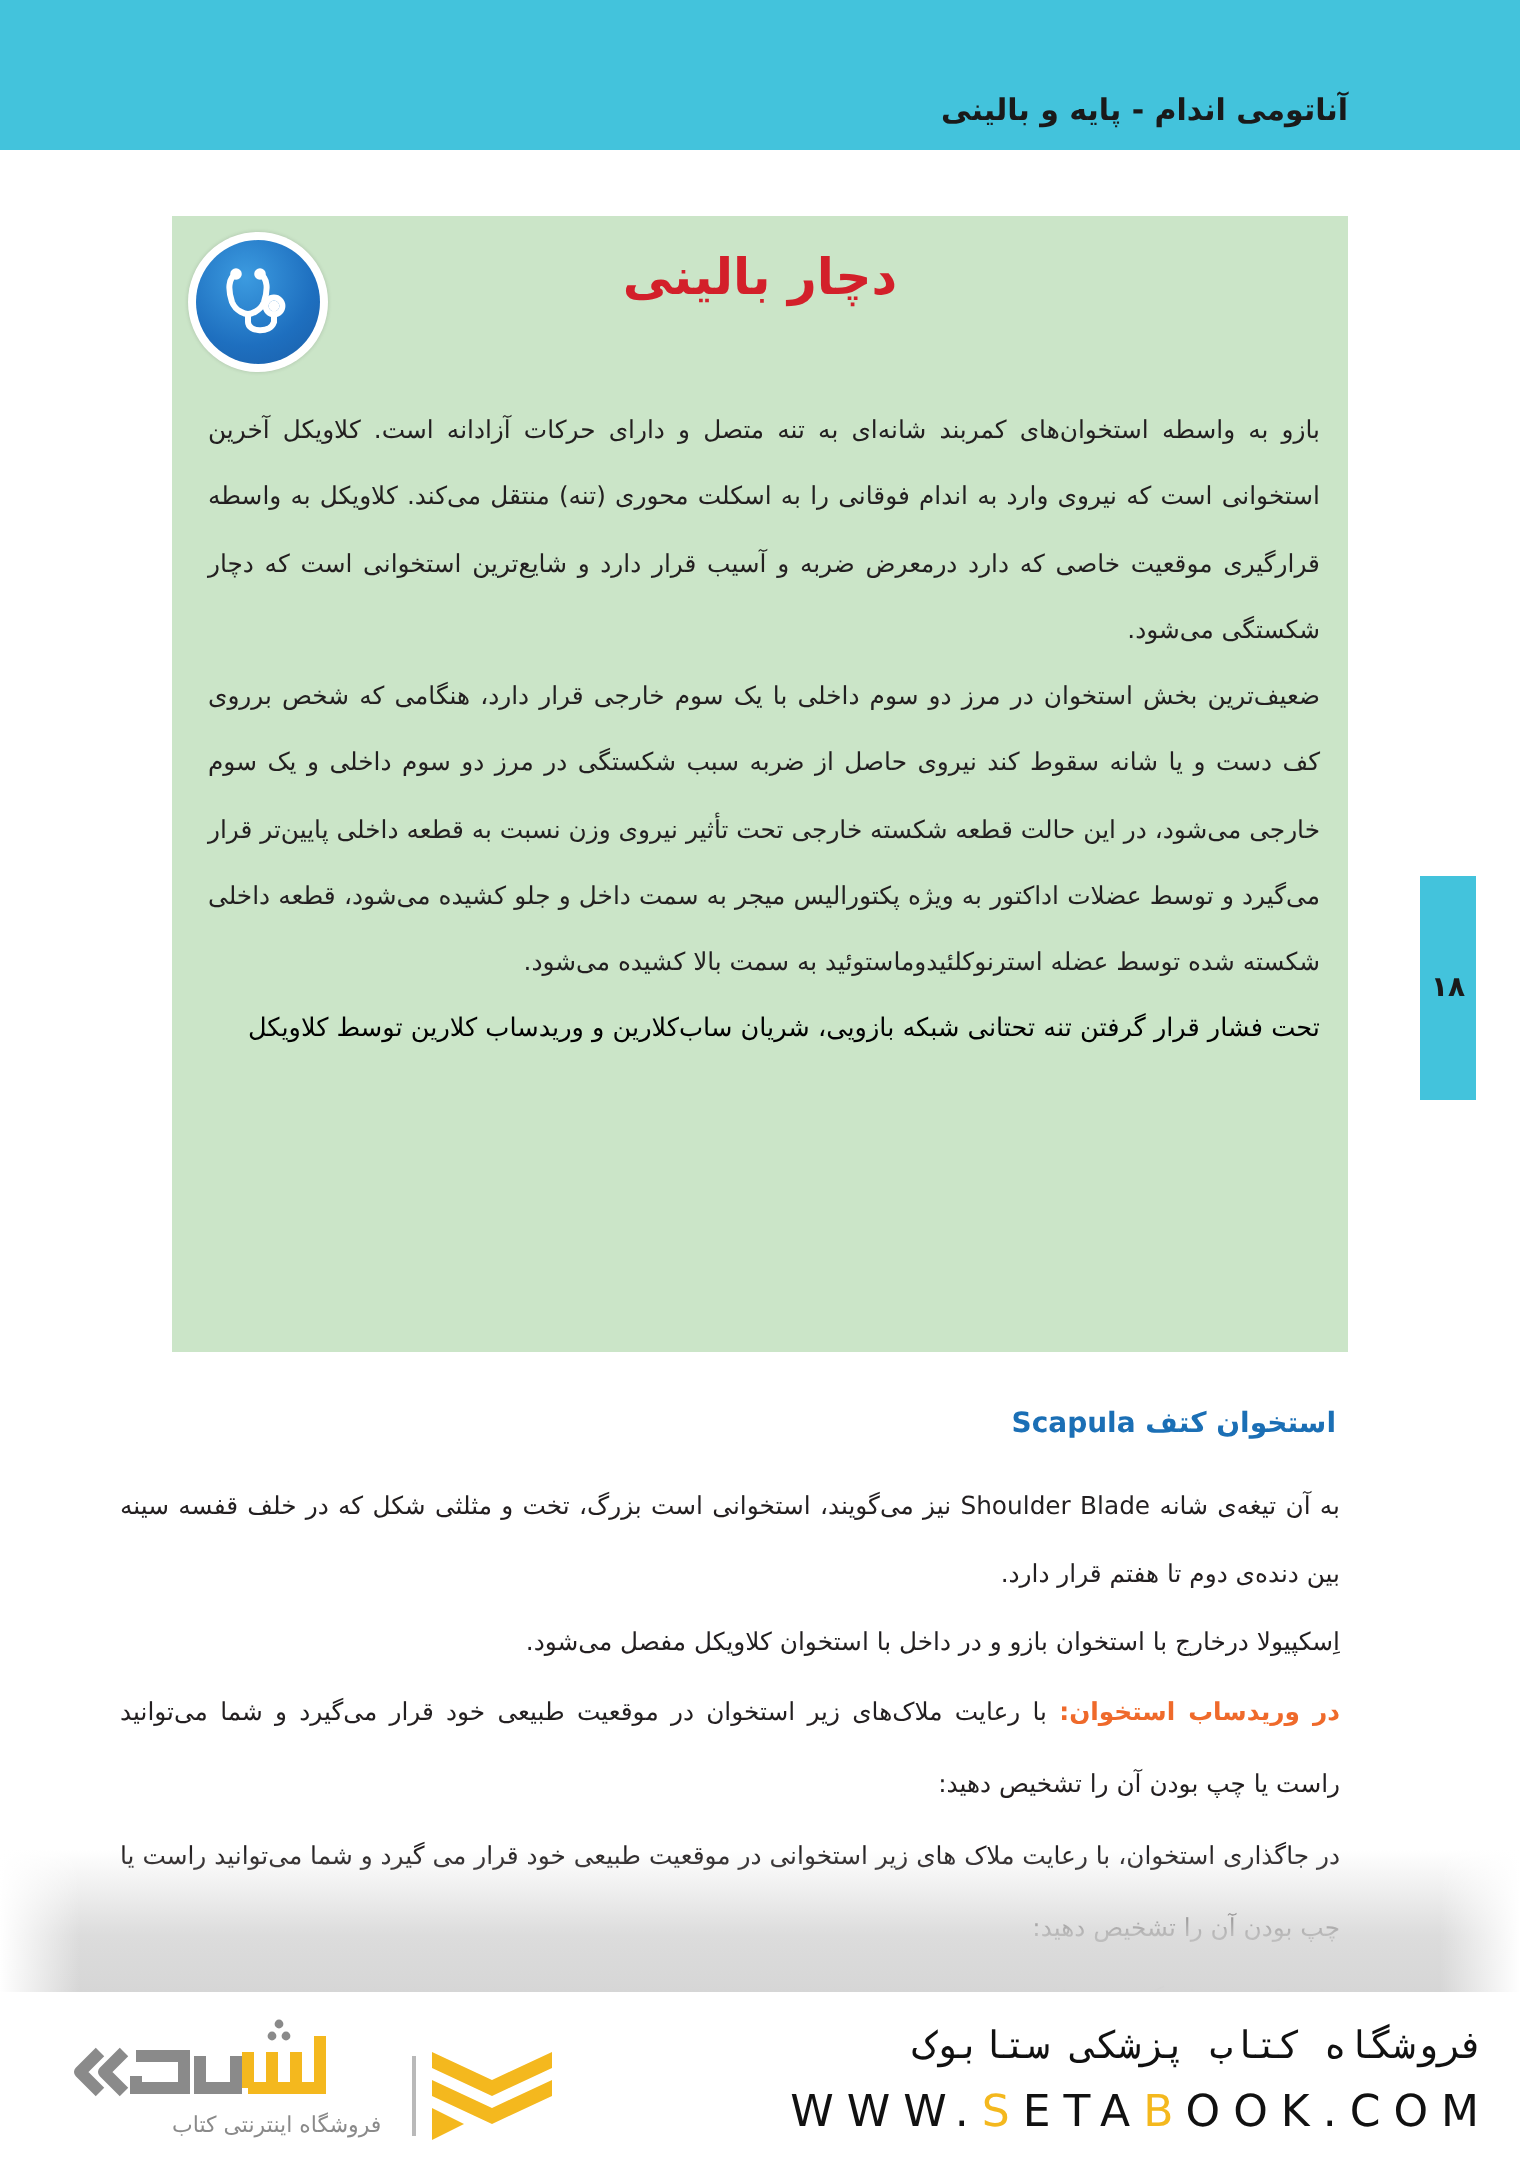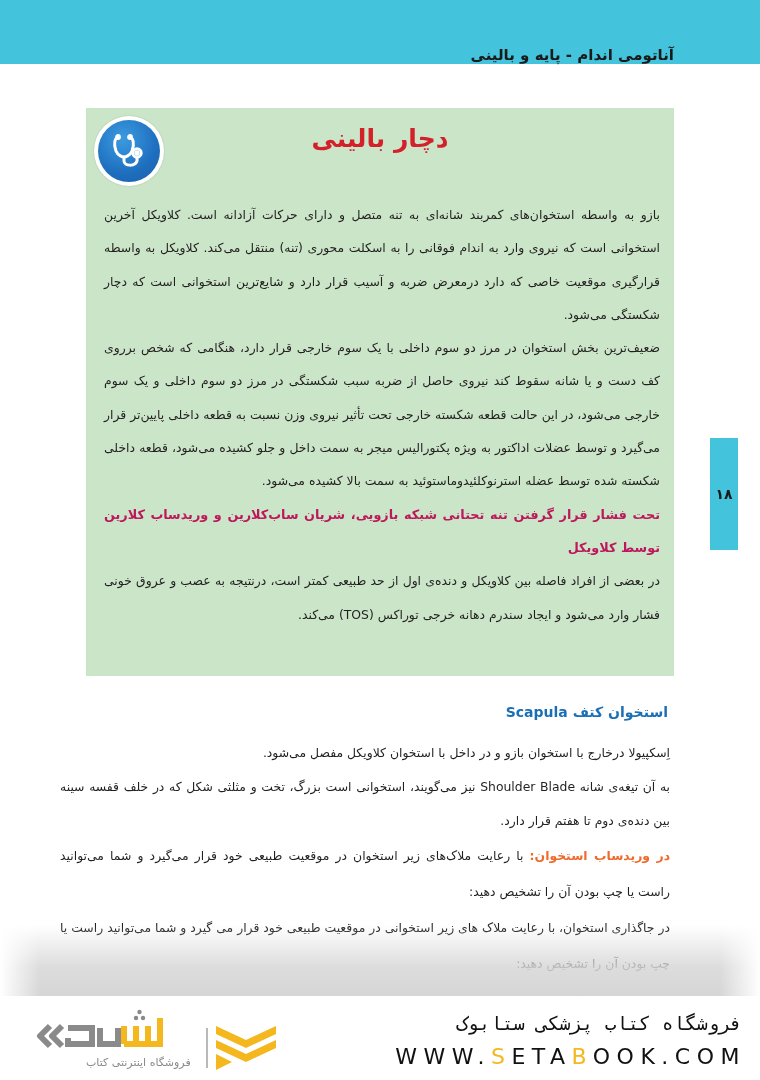--- a/index.html
+++ b/index.html
@@ -1,20 +1,20 @@
 <!DOCTYPE html>
 <html><head>
   <meta charset="utf-8">
   <style>
     * { margin: 0; padding: 0; box-sizing: border-box; }
     html, body { width: 760px; height: 1080px; overflow: hidden; background: #ffffff; }
     body { position: relative; font-family: "DejaVu Sans", sans-serif; color: #231f20; }
 
     .header-band {
-      position: absolute; left: 0; top: 0; width: 760px; height: 64px;
+      position: absolute; left: 0; top: 0; width: 760px; height: 75px;
       background: #43c3dc;
     }
     .header-title {
       position: absolute; right: 86px; top: 46px;
       font-family: "DejaVu Sans", sans-serif; font-weight: bold;
       font-size: 15px; color: #1a1a1a; direction: rtl; white-space: nowrap;
     }
 
     .page-tab {
       position: absolute; left: 710px; top: 438px; width: 28px; height: 112px;
@@ -42,21 +42,21 @@
       font-family: "DejaVu Sans", sans-serif; font-weight: bold;
       font-size: 25px; color: #d3202a; direction: rtl;
     }
     .clinical-text {
       position: absolute; left: 18px; right: 14px; top: 90px;
       direction: rtl; text-align: justify; text-align-last: right;
       font-family: "DejaVu Sans", sans-serif; font-size: 12.4px; line-height: 33.3px; color: #231f20;
     }
     .clinical-text p { margin: 0; }
     .clinical-text .red-head {
-      color: #be185d; font-weight: bold; font-size: 12.8px;
+      color: #000000; font-weight: normal; font-size: 12.8px;
     }
 
     .section-heading {
       position: absolute; right: 92px; top: 688px;
       direction: rtl; font-family: "DejaVu Sans", sans-serif; font-weight: bold;
       font-size: 14px; color: #1b6fb5; white-space: nowrap; margin-top: 16px;
     }
 
     .body-text {
       position: absolute; left: 60px; right: 90px; top: 736px;
@@ -126,29 +126,28 @@
         <circle cx="28" cy="22" r="4.2"></circle>
         <circle cx="28" cy="22" r="1.2" fill="#ffffff"></circle>
       </svg>
     </div>
   </div>
   <div class="clinical-title">دچار بالینی</div>
   <div class="clinical-text">
     <p>بازو به واسطه استخوان‌های کمربند شانه‌ای به تنه متصل و دارای حرکات آزادانه است. کلاویکل آخرین استخوانی است که نیروی وارد به اندام فوقانی را به اسکلت محوری (تنه) منتقل می‌کند. کلاویکل به واسطه قرارگیری موقعیت خاصی که دارد درمعرض ضربه و آسیب قرار دارد و شایع‌ترین استخوانی است که دچار شکستگی می‌شود.</p>
     <p>ضعیف‌ترین بخش استخوان در مرز دو سوم داخلی با یک سوم خارجی قرار دارد، هنگامی که شخص برروی کف دست و یا شانه سقوط کند نیروی حاصل از ضربه سبب شکستگی در مرز دو سوم داخلی و یک سوم خارجی می‌شود، در این حالت قطعه شکسته خارجی تحت تأثیر نیروی وزن نسبت به قطعه داخلی پایین‌تر قرار می‌گیرد و توسط عضلات اداکتور به ویژه پکتورالیس میجر به سمت داخل و جلو کشیده می‌شود، قطعه داخلی شکسته شده توسط عضله استرنوکلئیدوماستوئید به سمت بالا کشیده می‌شود.</p>
     <p class="red-head">تحت فشار قرار گرفتن تنه تحتانی شبکه بازویی، شریان ساب‌کلارین و وریدساب کلارین توسط کلاویکل</p>
-    <p>در بعضی از افراد فاصله بین کلاویکل و دنده‌ی اول از حد طبیعی کمتر است، درنتیجه به عصب و عروق خونی فشار وارد می‌شود و ایجاد سندرم دهانه خرجی توراکس (TOS) می‌کند.</p>
   </div>
 </div>
 
 <div class="section-heading">استخوان کتف Scapula</div>
 
 <div class="body-text">
+  <p class="lh1">به آن تیغه‌ی شانه Shoulder Blade نیز می‌گویند، استخوانی است بزرگ، تخت و مثلثی شکل که در خلف قفسه سینه بین دنده‌ی دوم تا هفتم قرار دارد.</p>
   <p class="lh1">اِسکپیولا درخارج با استخوان بازو و در داخل با استخوان کلاویکل مفصل می‌شود.</p>
-  <p class="lh1">به آن تیغه‌ی شانه Shoulder Blade نیز می‌گویند، استخوانی است بزرگ، تخت و مثلثی شکل که در خلف قفسه سینه بین دنده‌ی دوم تا هفتم قرار دارد.</p>
   <p class="lh2"><span class="orange-label">در وریدساب استخوان:</span><span> با رعایت ملاک‌های زیر استخوان در موقعیت طبیعی خود قرار می‌گیرد و شما می‌توانید راست یا چپ بودن آن را تشخیص دهید:</span></p>
   <p class="lh2">در جاگذاری استخوان، با رعایت ملاک های زیر استخوانی در موقعیت طبیعی خود قرار می گیرد و شما می‌توانید راست یا چپ بودن آن را تشخیص دهید:</p>
   <p class="lh2">ملاک اول، سطح گود به قدام</p>
 </div>
 
 <div class="bottom-fade"></div>
 
 <div class="footer">
   <div class="logo">
     <svg width="260" height="72" viewBox="0 0 260 72">

